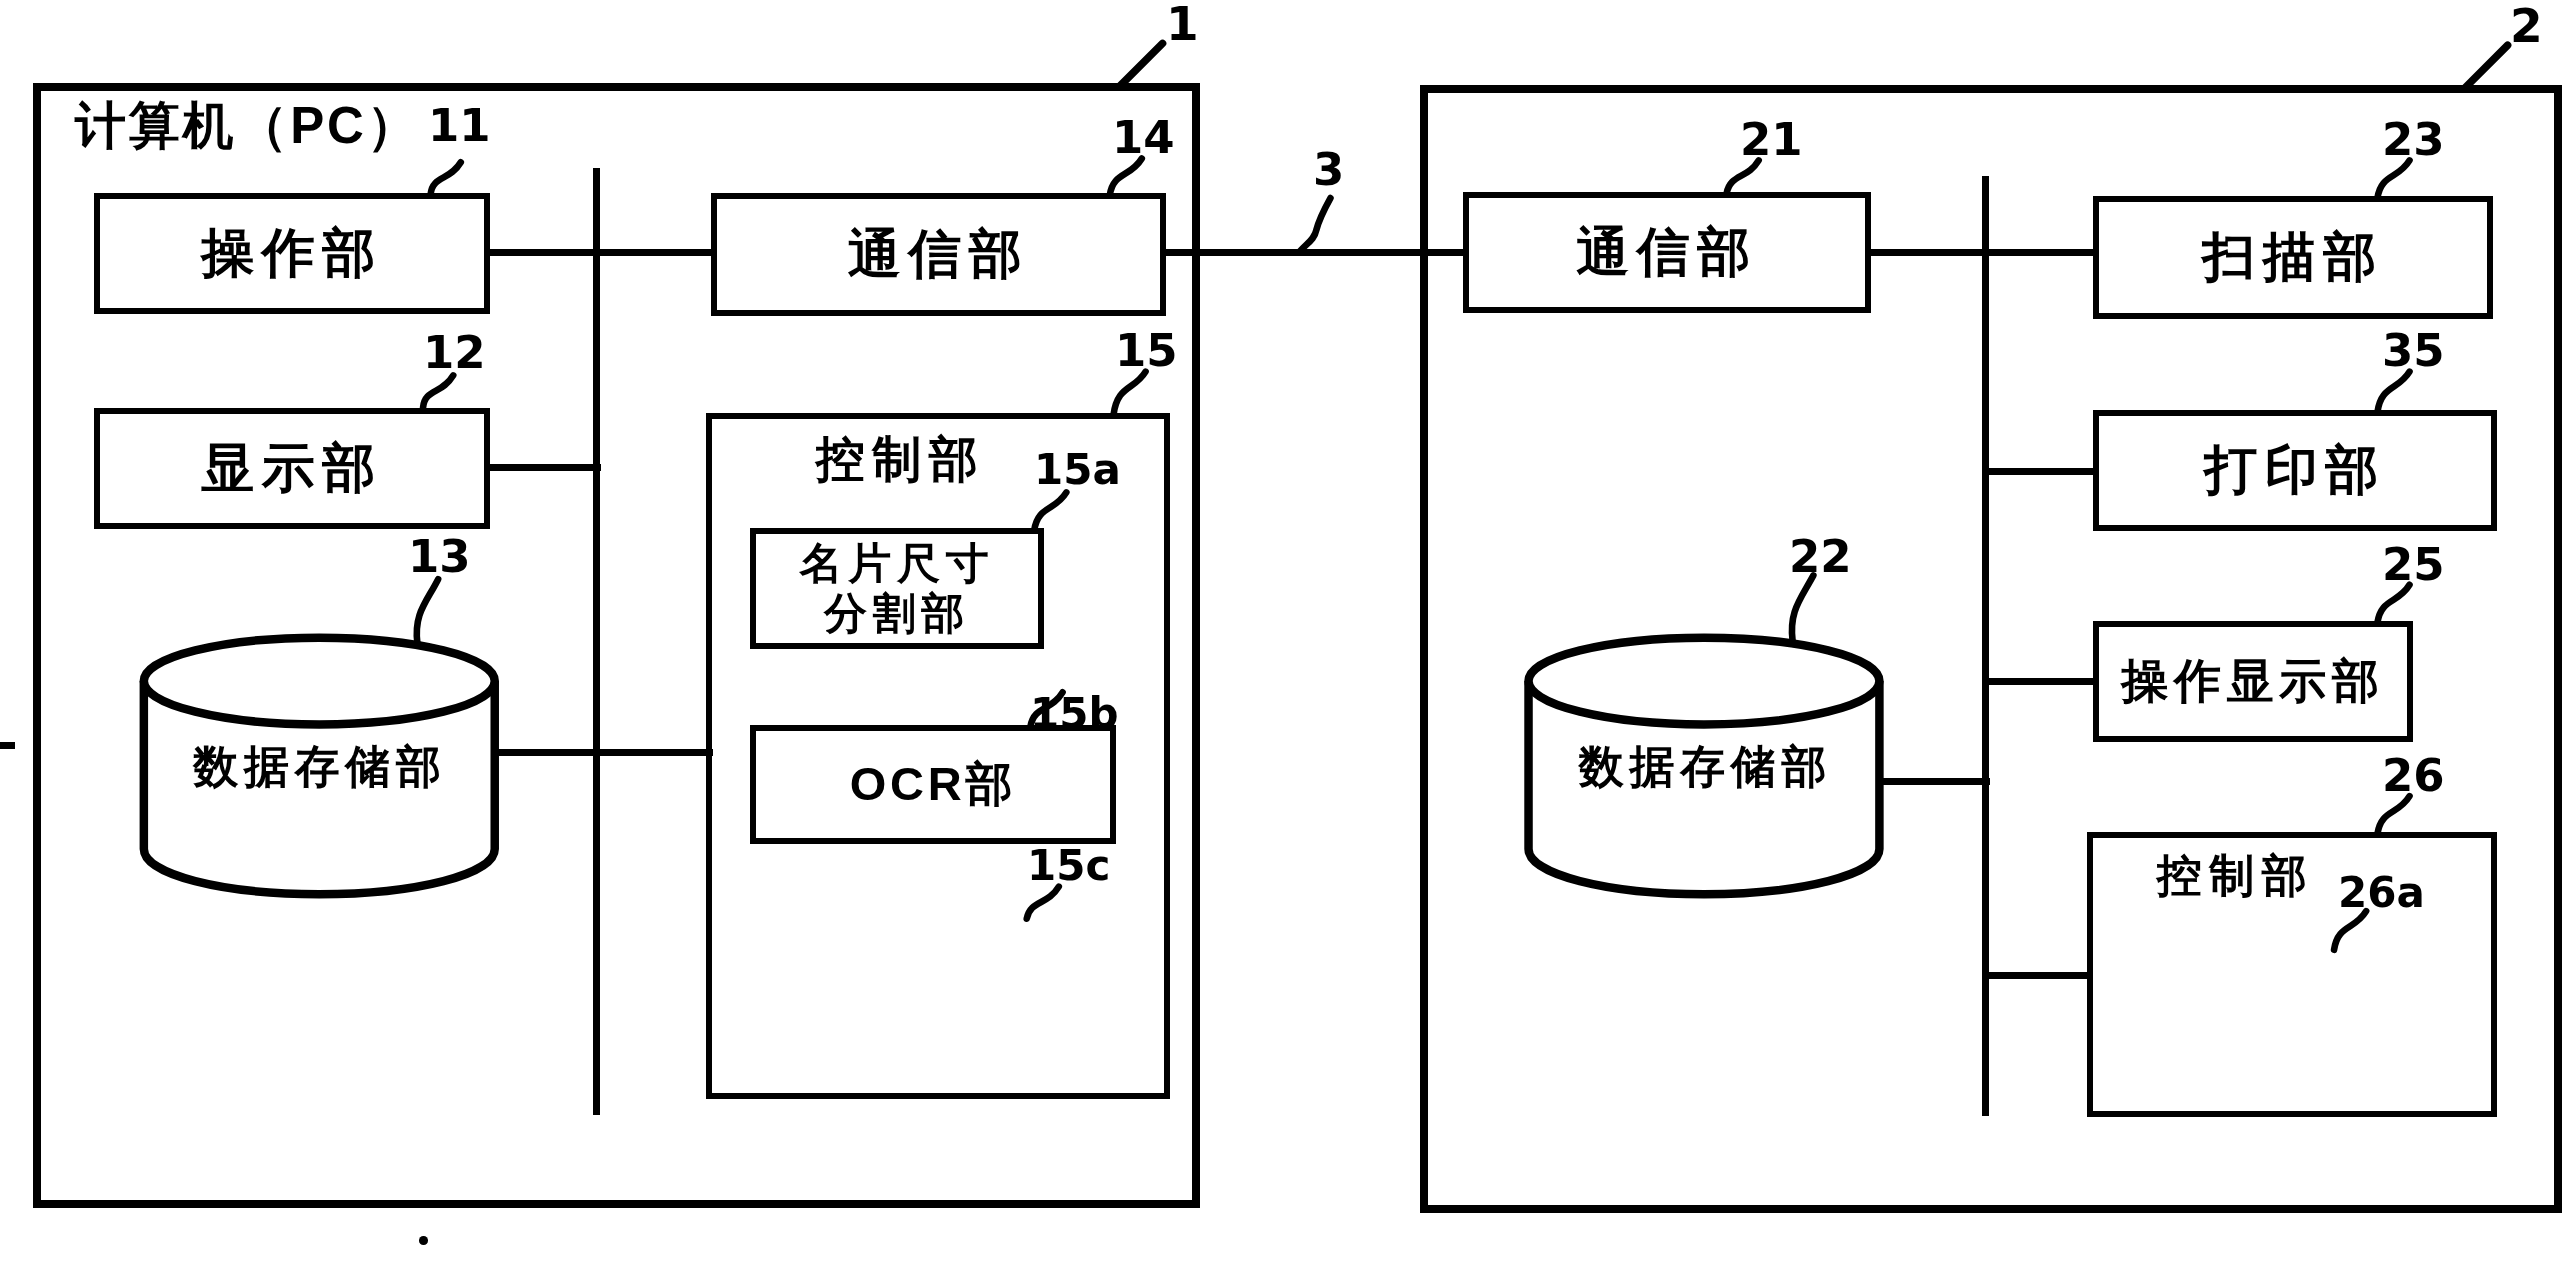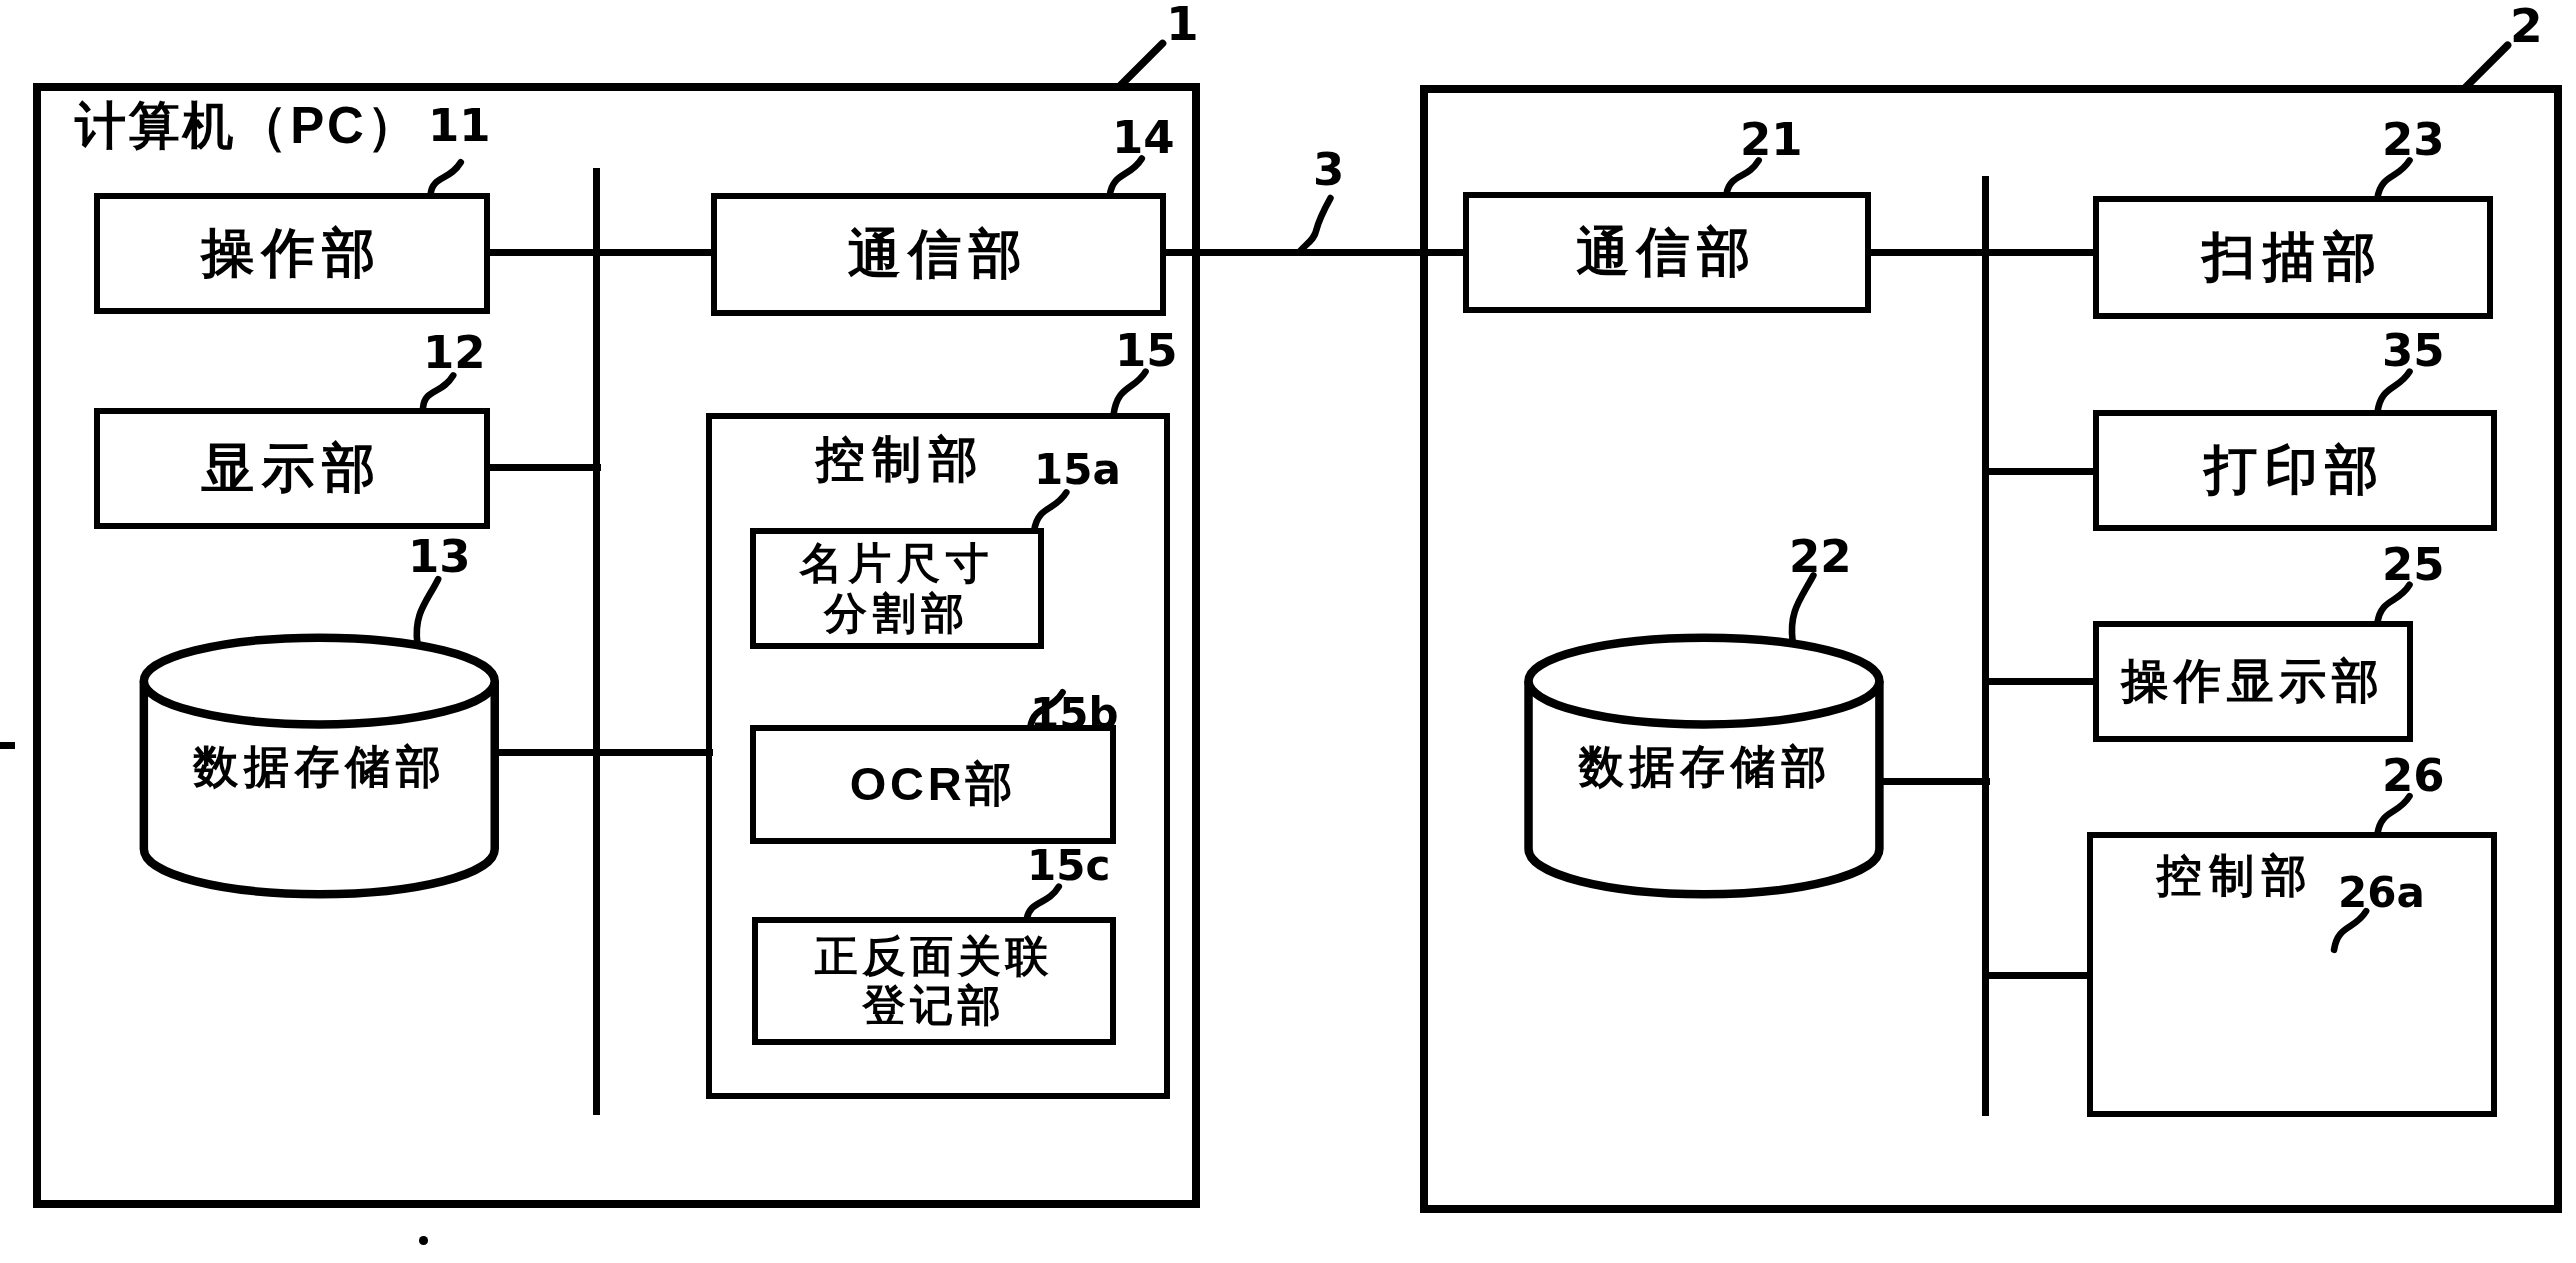--- a/index.html
+++ b/index.html
@@ -92,24 +92,20 @@
   <div class="outerbox" style="left:706px;top:413px;width:464px;height:686px;">
     <div class="boxtitle" style="font-size:49px;padding-right:75px;box-sizing:border-box;">控制部</div>
   </div>
   <div class="box" style="left:750px;top:528px;width:294px;height:121px;font-size:43px;line-height:1.15;letter-spacing:5.7px;">
     <span class="ln">名片尺寸</span>
     <span class="ln">分割部</span>
   </div>
   <div class="box" style="left:750px;top:725px;width:366px;height:119px;font-size:47px;letter-spacing:3.8px;">
     <span class="ln">OCR部</span>
   </div>
-  <div class="box" style="left:752px;top:917px;width:364px;height:128px;font-size:43px;line-height:1.15;letter-spacing:4.7px;">
-    <span class="ln">正反面关联</span>
-    <span class="ln">登记部</span>
-  </div>
 
   <div class="box" style="left:1463px;top:192px;width:408px;height:121px;font-size:53px;">
     <span class="ln">通信部</span>
   </div>
   <div class="cyl-label" style="left:1532px;top:738px;width:347px;height:57px;font-size:45px;">数据存储部</div>
   <div class="box" style="left:2093px;top:196px;width:400px;height:123px;font-size:53px;">
     <span class="ln">扫描部</span>
   </div>
   <div class="box" style="left:2093px;top:410px;width:404px;height:121px;font-size:53px;">
     <span class="ln">打印部</span>

